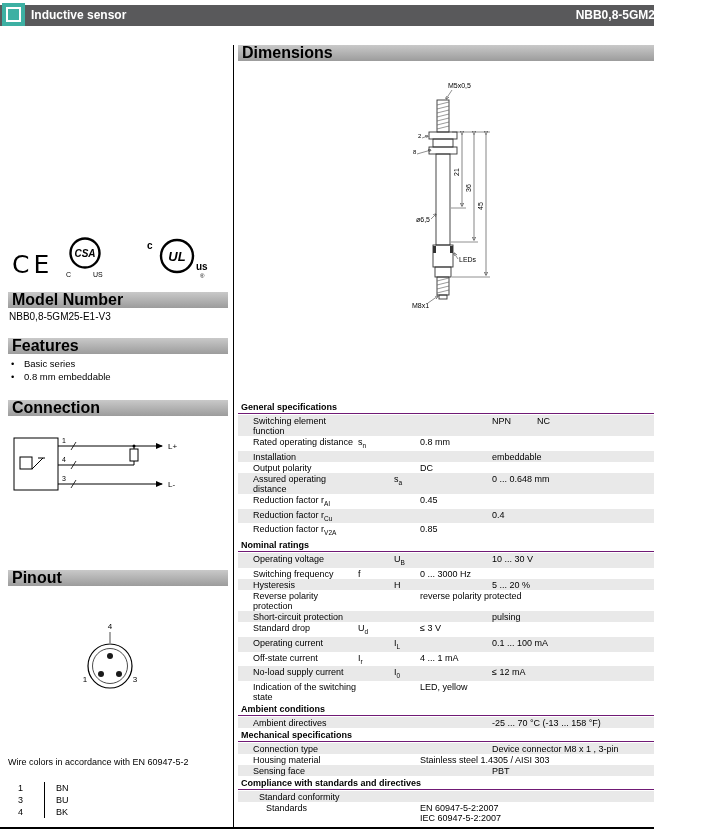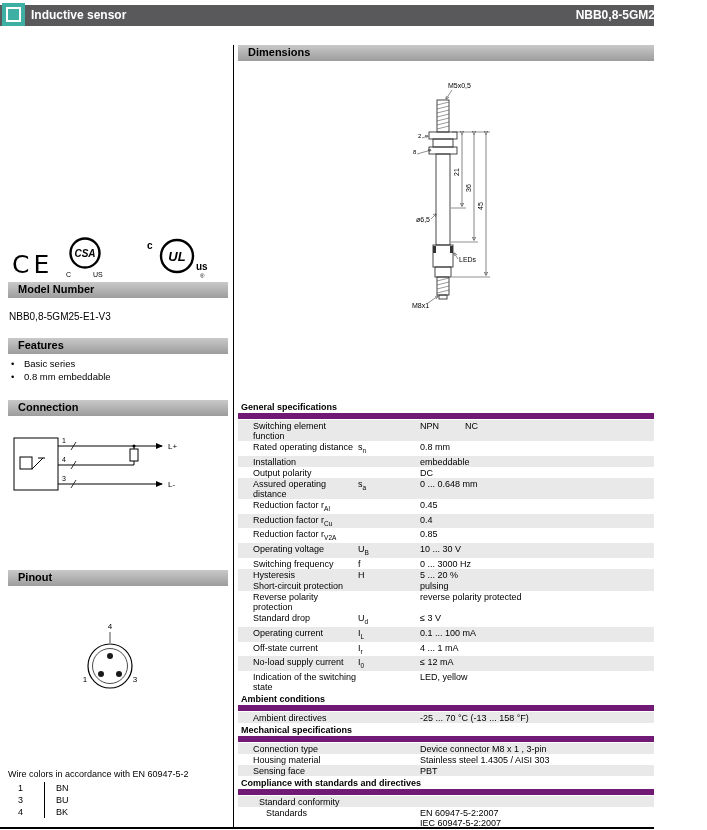--- a/index.html
+++ b/index.html
@@ -13,58 +13,58 @@
   .topbar-title { position:absolute; left:31px; top:0; height:21px; line-height:21px; color:#fff; font-size:12px; font-weight:bold; }
   .topbar-model { position:absolute; right:8px; top:0; height:21px; line-height:21px; color:#fff; font-size:12px; font-weight:bold; }
   .brand-square { position:absolute; left:2px; top:3px; width:23px; height:23px; background:#3db0a3; }
   .brand-inner { position:absolute; left:4px; top:4px; right:4px; bottom:4px; border:2px solid #fff; }
 
   .vline { position:absolute; left:233px; top:45px; width:1px; height:783px; background:#000; }
   .bottom-rule { position:absolute; left:0; top:827px; width:707px; height:2px; background:#000; }
 
   
   .bar { position:absolute; height:16px; background:linear-gradient(#c9c9c9,#9c9c9c);
-         font-size:11px; font-weight:bold; line-height:15px; padding-left:10px; }
+         font-size:16px; font-weight:bold; line-height:15px; padding-left:4px; }
   .bar.left { left:8px; width:220px; }
   .bar.right { left:238px; width:462px; }
 
   
   .logos { position:absolute; left:10px; top:236px; width:218px; height:44px; }
   .ce-mark { position:absolute; left:2px; top:14px; font-size:25px; letter-spacing:4px; font-family:"DejaVu Sans", sans-serif; }
   .csa-svg { position:absolute; left:52px; top:0; }
   .ul-svg  { position:absolute; left:134px; top:0; }
 
   .model-value { position:absolute; left:9px; top:311px; font-size:10px; }
   .features-list { position:absolute; left:9px; top:357px; width:218px; }
   .feat-item { display:flex; gap:7px; font-size:9.5px; line-height:13px; padding-left:2px; }
   .feat-item .bullet { width:6px; }
 
   .conn-svg { position:absolute; left:10px; top:424px; }
   .pinout-svg { position:absolute; left:65px; top:616px; }
 
-  .wire-note { position:absolute; left:8px; top:757px; font-size:9px;margin-top:12px; }
+  .wire-note { position:absolute; left:8px; top:757px; font-size:9px; }
   .wire-table { position:absolute; left:8px; top:782px; width:130px; display:grid; grid-template-columns:36px auto; font-size:9px; line-height:12px; }
   .wpin { padding-left:10px; }
   .wclr { border-left:1px solid #000; padding-left:11px; }
 
   
   .dim-svg { position:absolute; left:356px; top:70px; }
   .dim-svg text { font-size:7px; fill:#000; }
   .dim-svg .tiny { font-size:6px; }
   .dim-svg line, .dim-svg rect, .dim-svg path { stroke:#333; fill:none; stroke-width:0.9; }
   .dim-svg .hatch { stroke-width:0.6; stroke:#555; }
   .dim-svg .dimline { stroke-width:0.6; }
   .dim-svg .extline { stroke-width:0.55; }
   .dim-svg .solid { fill:#333; stroke:none; }
 
   
   .tech-table { position:absolute; left:238px; top:400px; width:462px; font-size:9px; }
-  .tsec { font-weight:bold; border-bottom:6px solid #701a75; padding:2px 0 1px 3px; margin-bottom:1px; font-size:9px; }
+  .tsec { font-weight:bold; border-bottom:1px solid #701a75; padding:2px 0 1px 3px; margin-bottom:1px; font-size:9px; }
   .trow { display:grid; grid-template-columns:120px 62px 1fr; }
-  .trow.shade { background:#e9e9e9; }
+  .trow.shade { background:#e9e9e9;gap:36px; }
   .tcell { padding-top:1px; padding-bottom:0; line-height:10px; }
   .tlabel { padding-left:15px; }
   .tlabel.ind1 { padding-left:21px; }
   .tlabel.ind2 { padding-left:28px; }
   .tval { white-space:pre-line; padding-right:20px; }
   sub { font-size:6.5px; }
   .v2 { margin-left:26px; }
 
   svg text { font-family:"Liberation Sans", sans-serif; }
 </style>
@@ -94,21 +94,21 @@
     </svg>
     <svg class="ul-svg" width="72" height="44" viewBox="0 0 72 44">
       <text x="3" y="13" font-size="10" font-weight="bold">c</text>
       <circle cx="33" cy="20" r="16" fill="none" stroke="#000" stroke-width="2.4"></circle>
       <text x="33" y="25" text-anchor="middle" font-size="13" font-weight="bold" font-style="italic">UL</text>
       <text x="52" y="34" font-size="10" font-weight="bold">us</text>
       <text x="56" y="42" font-size="6">®</text>
     </svg>
   </div>
 
-  <div class="bar left" style="top:282px">Model Number</div>
+  <div class="bar left" style="top:292px">Model Number</div>
   <div class="model-value">NBB0,8-5GM25-E1-V3</div>
 
   <div class="bar left" style="top:338px">Features</div>
   <div class="features-list">
       <div class="feat-item">
         <span class="bullet">•</span>
         <span>Basic series</span>
       </div>
       <div class="feat-item">
         <span class="bullet">•</span>
@@ -256,44 +256,45 @@
       <div class="trow shade">
         <div class="tcell tlabel">Reduction factor r<sub>Cu</sub></div>
         <div class="tcell tsym"></div>
         <div class="tcell tval">0.4</div>
       </div>
       <div class="trow">
         <div class="tcell tlabel">Reduction factor r<sub>V2A</sub></div>
         <div class="tcell tsym"></div>
         <div class="tcell tval">0.85</div>
       </div>
+      <div class="tsec">Nominal ratings</div>
       <div class="trow shade">
         <div class="tcell tlabel">Operating voltage</div>
         <div class="tcell tsym">U<sub>B</sub></div>
         <div class="tcell tval">10 ... 30 V</div>
       </div>
       <div class="trow">
         <div class="tcell tlabel">Switching frequency</div>
         <div class="tcell tsym">f</div>
         <div class="tcell tval">0 ... 3000 Hz</div>
       </div>
       <div class="trow shade">
         <div class="tcell tlabel">Hysteresis</div>
         <div class="tcell tsym">H</div>
         <div class="tcell tval">5 ... 20  %</div>
       </div>
+      <div class="trow">
+        <div class="tcell tlabel">Reverse polarity protection</div>
+        <div class="tcell tsym"></div>
+        <div class="tcell tval">reverse polarity protected</div>
+      </div>
       <div class="trow shade">
         <div class="tcell tlabel">Short-circuit protection</div>
         <div class="tcell tsym"></div>
         <div class="tcell tval">pulsing</div>
-      </div>
-      <div class="trow">
-        <div class="tcell tlabel">Reverse polarity protection</div>
-        <div class="tcell tsym"></div>
-        <div class="tcell tval">reverse polarity protected</div>
       </div>
       <div class="trow">
         <div class="tcell tlabel">Standard drop</div>
         <div class="tcell tsym">U<sub>d</sub></div>
         <div class="tcell tval">≤ 3 V</div>
       </div>
       <div class="trow shade">
         <div class="tcell tlabel">Operating current</div>
         <div class="tcell tsym">I<sub>L</sub></div>
         <div class="tcell tval">0.1 ... 100 mA</div>

